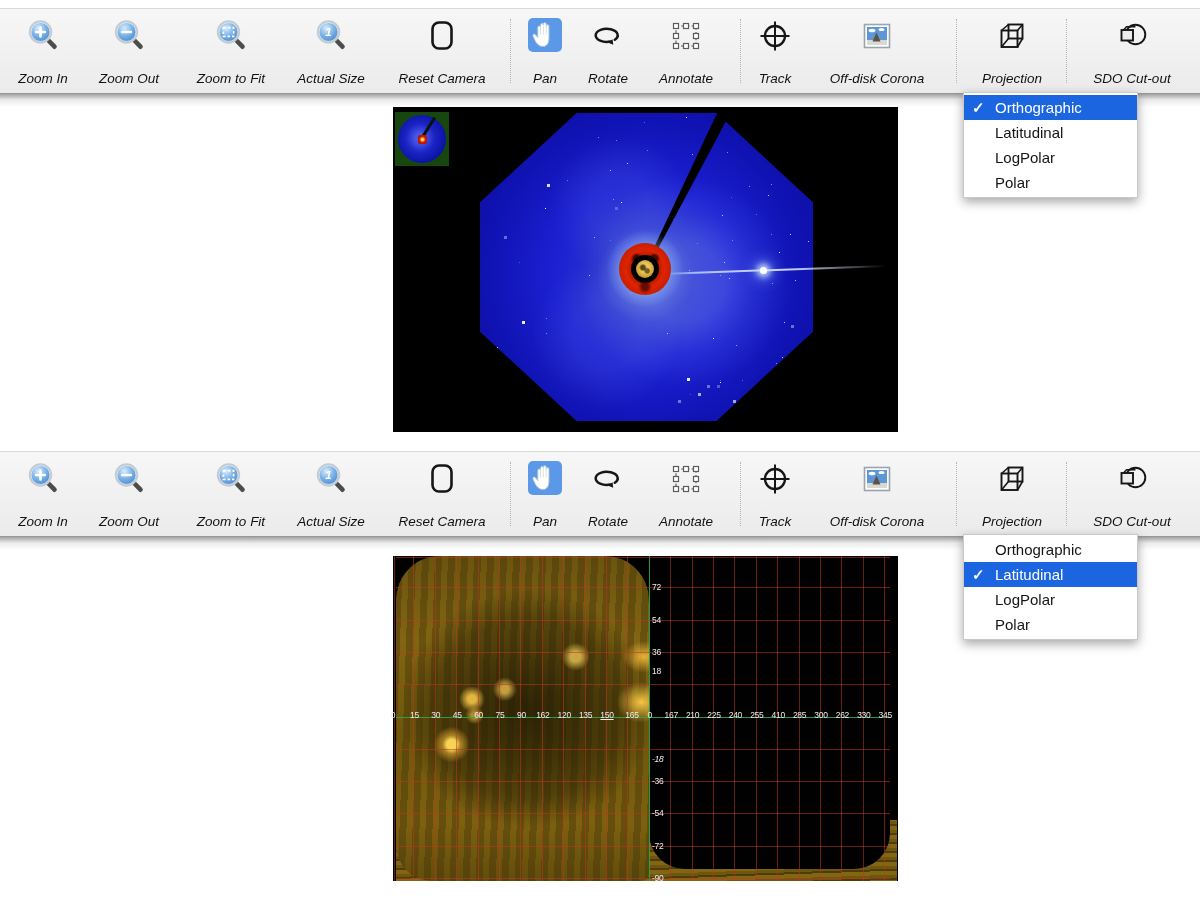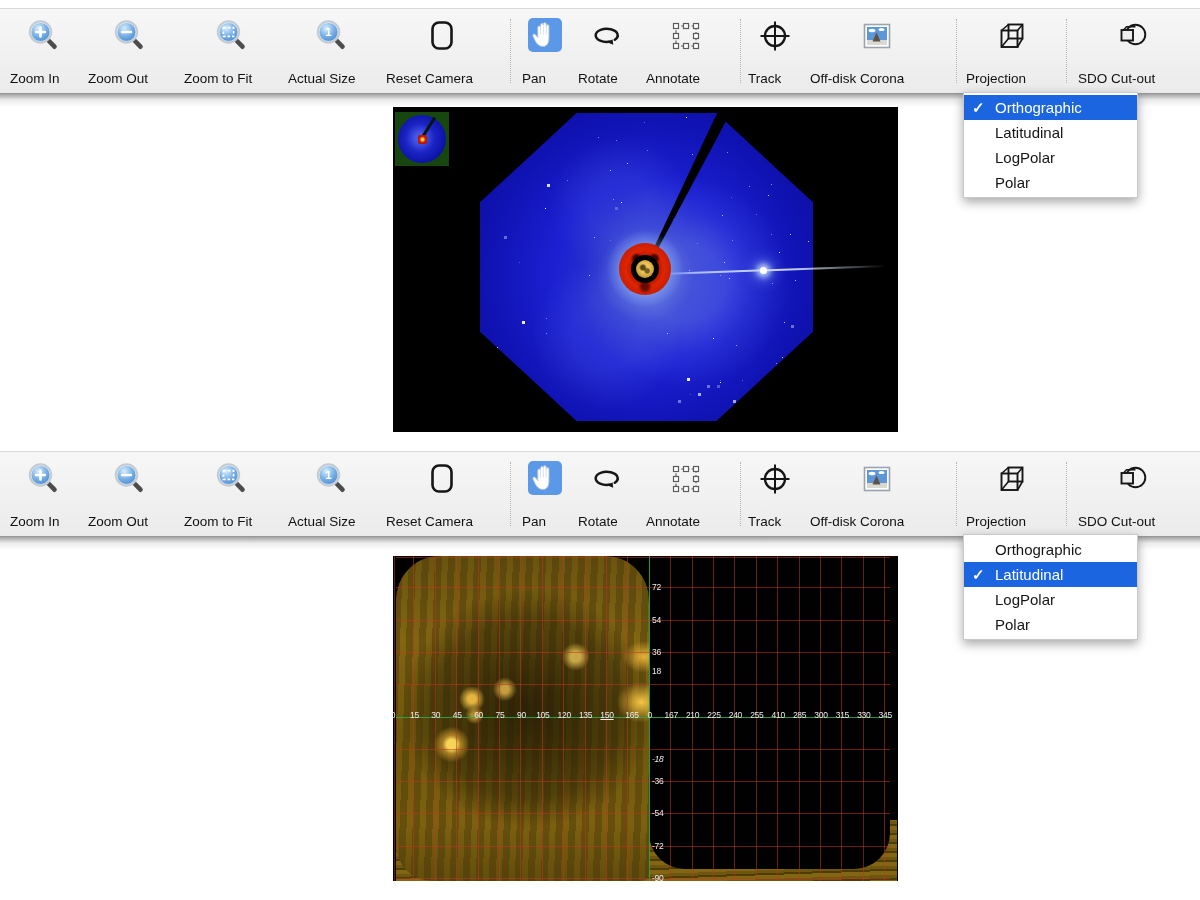--- a/index.html
+++ b/index.html
@@ -3,21 +3,21 @@
 <meta charset="utf-8">
 <style>
   html,body{margin:0;padding:0;background:#fff;}
   .page{position:relative;width:1200px;height:900px;background:#fff;overflow:hidden;
         font-family:"Liberation Sans",sans-serif;}
 
   
   .toolbar{position:absolute;left:0;width:1200px;height:84px;
            background:linear-gradient(#f7f7f7,#ebebeb);
            border-top:1px solid #dadada;border-bottom:1px solid #979797;}
-  .tb-btn{position:absolute;top:0;height:84px;cursor:default;}
+  .tb-btn{position:absolute;top:0;height:84px;text-align:center;cursor:default;font-style:italic;}
   .tb-icon{position:absolute;top:9px;left:50%;transform:translateX(-50%);
            width:36px;height:36px;display:flex;align-items:center;justify-content:center;}
   .tb-icon.sel-bg{background:#5b99e8;border-radius:5px;width:34px;height:34px;}
   .ic{width:36px;height:36px;display:block;}
   .tb-label{position:absolute;bottom:7px;left:0;right:0;font-size:13.5px;color:#111;white-space:nowrap;}
   .sep{position:absolute;top:10px;width:0;height:64px;border-left:1.5px dotted #b5b5b5;}
   .shadow{position:absolute;left:0;width:1200px;height:13px;
           background:linear-gradient(rgba(70,70,70,.5),rgba(150,150,150,.2) 45%,rgba(255,255,255,0));}
 
   
@@ -478,35 +478,35 @@
         <div class="hline" style="top: 257.4px;"></div>
         <div class="hline" style="top: 289.7px;"></div>
         <div class="hline" style="top: 322px;"></div>
         <div class="lon-label" style="left: 0px;">0</div>
         <div class="lon-label" style="left: 21.4px;">15</div>
         <div class="lon-label" style="left: 42.8px;">30</div>
         <div class="lon-label" style="left: 64.2px;">45</div>
         <div class="lon-label" style="left: 85.6px;">60</div>
         <div class="lon-label" style="left: 107px;">75</div>
         <div class="lon-label" style="left: 128.4px;">90</div>
-        <div class="lon-label" style="left: 149.8px;">105</div>
+        <div class="lon-label" style="left: 149.8px;">162</div>
         <div class="lon-label" style="left: 171.2px;">120</div>
         <div class="lon-label" style="left: 192.6px;">135</div>
         <div class="lon-label" style="left: 214px; text-decoration: underline;">150</div>
         <div class="lon-label" style="left: 239px;">165</div>
         <div class="lon-label" style="left: 256.8px;">0</div>
         <div class="lon-label" style="left: 278.2px;">167</div>
         <div class="lon-label" style="left: 299.6px;">210</div>
         <div class="lon-label" style="left: 321px;">225</div>
         <div class="lon-label" style="left: 342.4px;">240</div>
         <div class="lon-label" style="left: 363.8px;">255</div>
         <div class="lon-label" style="left: 385.2px;">410</div>
         <div class="lon-label" style="left: 406.6px;">285</div>
         <div class="lon-label" style="left: 428px;">300</div>
-        <div class="lon-label" style="left: 449.4px;">315</div>
+        <div class="lon-label" style="left: 449.4px;">262</div>
         <div class="lon-label" style="left: 470.8px;">330</div>
         <div class="lon-label" style="left: 492.2px;">345</div>
         <div class="lat-label" style="top: 26.3px;">72</div>
         <div class="lat-label" style="top: 58.6px;">54</div>
         <div class="lat-label" style="top: 90.9px;">36</div>
         <div class="lat-label" style="top: 110px;">18</div>
         <div class="lat-label" style="top: 198px; font-style: italic;">-18</div>
         <div class="lat-label" style="top: 220.1px;">-36</div>
         <div class="lat-label" style="top: 252.4px;">-54</div>
         <div class="lat-label" style="top: 284.7px;">-72</div>

